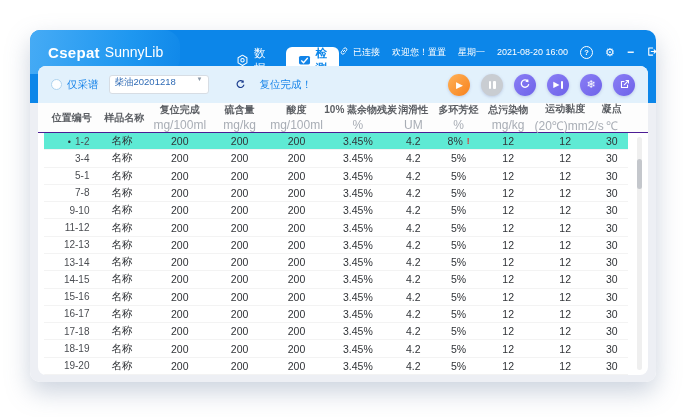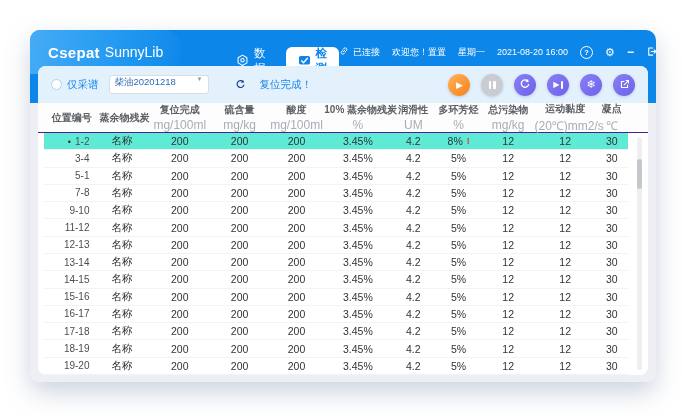--- a/index.html
+++ b/index.html
@@ -229,21 +229,21 @@
         </div>
       </div>
     </div>
 
     <div class="table-wrap">
       <div class="thead">
           <div class="th c1">
             <div class="thn">位置编号</div>
           </div>
           <div class="th c2">
-            <div class="thn">蒸余物残炭</div>
+            <div class="thn">样品名称</div>
           </div>
           <div class="th c3">
             <div class="thn">复位完成</div>
             <div class="thu">mg/100ml</div>
           </div>
           <div class="th c4">
             <div class="thn">硫含量</div>
             <div class="thu">mg/kg</div>
           </div>
           <div class="th c5">

